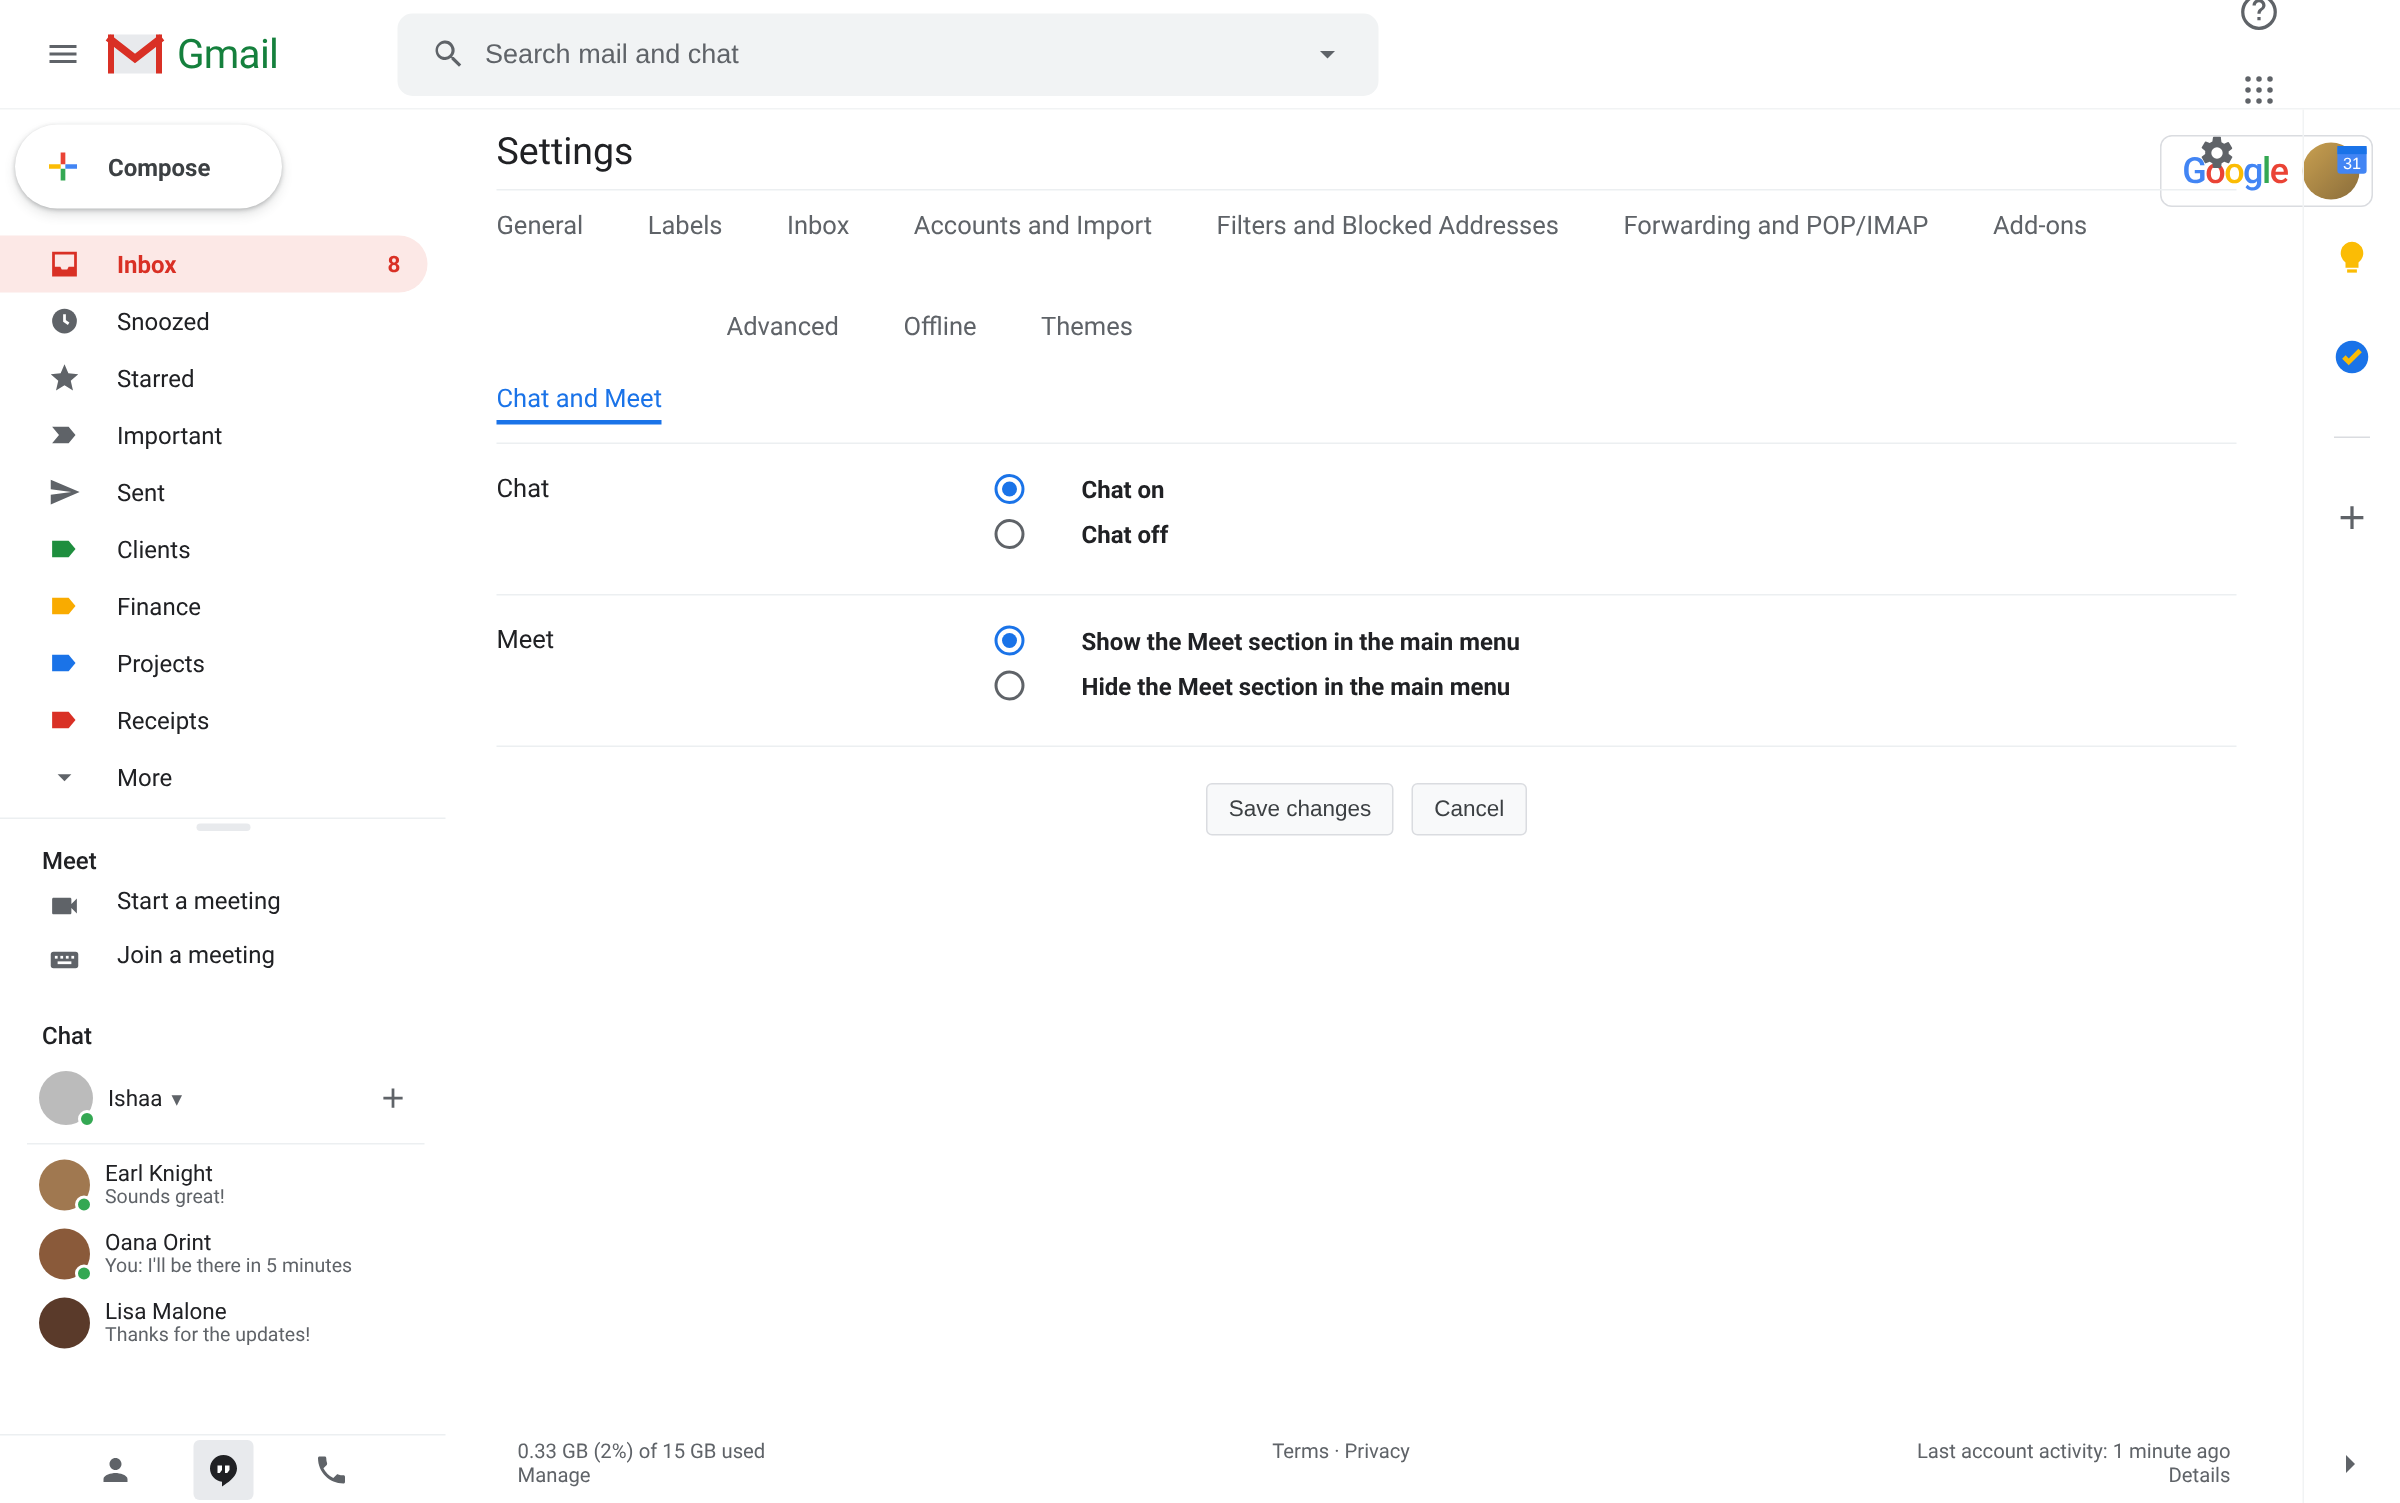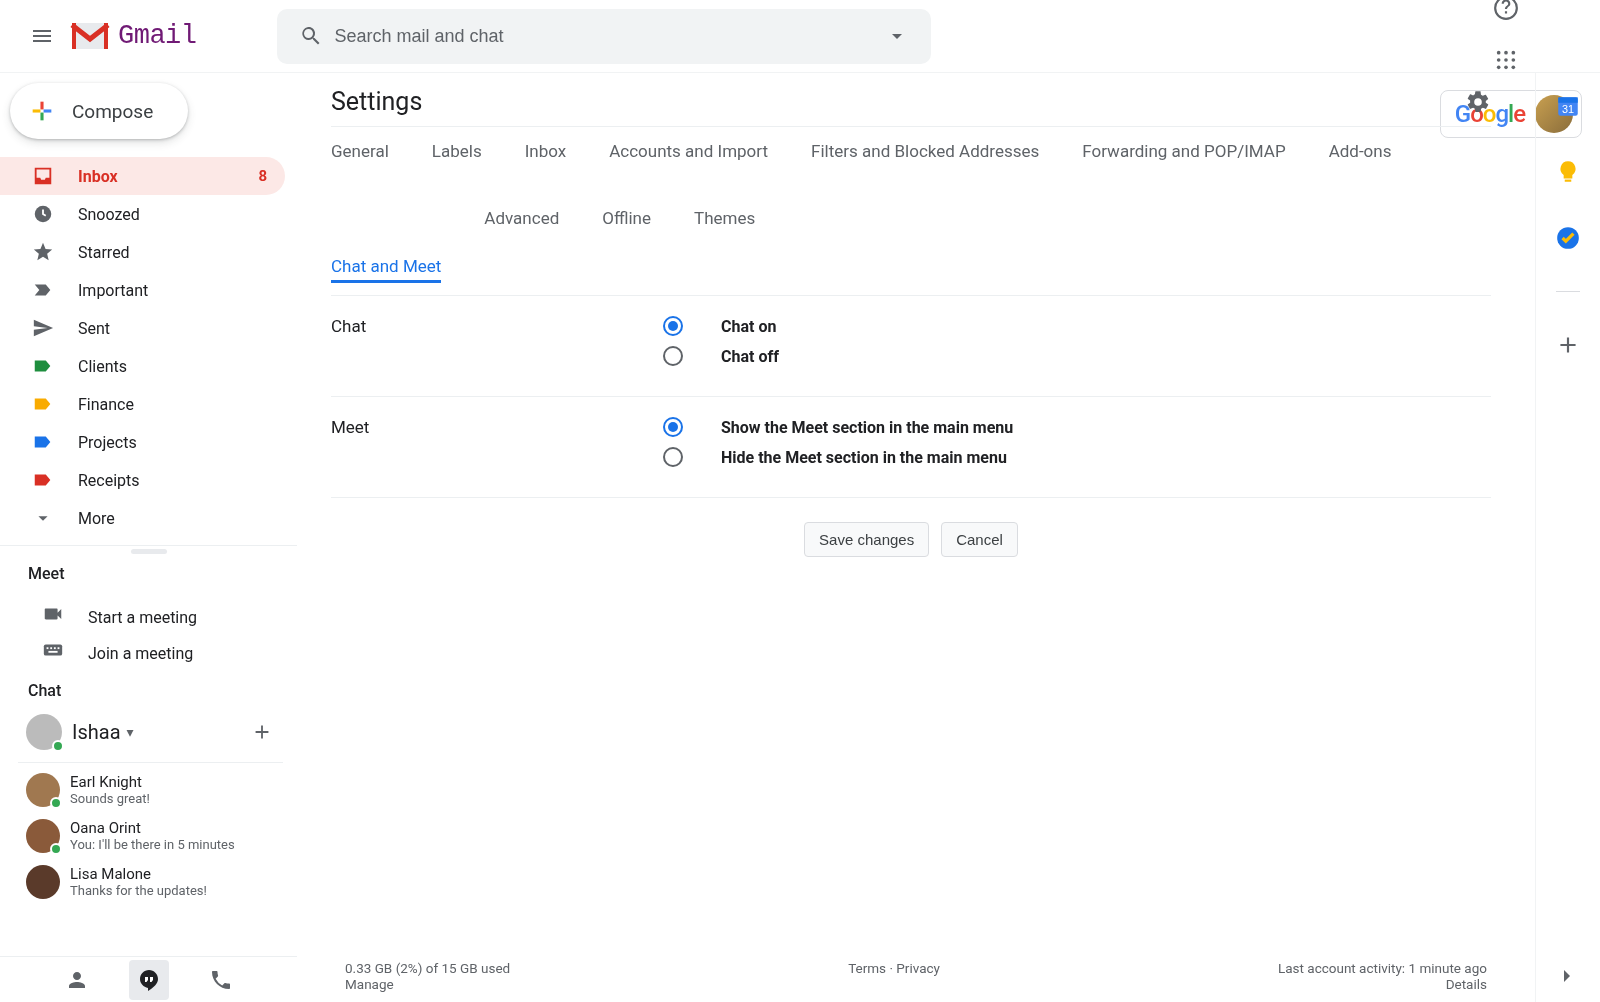--- a/index.html
+++ b/index.html
@@ -3,21 +3,21 @@
 <meta charset="utf-8">
 <style>
 * { box-sizing: border-box; margin: 0; padding: 0; }
 body { font-family: 'Google Sans', Roboto, Arial, sans-serif; font-size: 14px; color: #202124; overflow: hidden; width: 1600px; height: 1002px; position: relative; background: #fff; }
 
 
 .header { height: 73px; display: flex; align-items: center; padding: 0 18px; border-bottom: 1px solid #f1f3f4; }
 .menu-btn { width: 48px; height: 48px; display: flex; align-items: center; justify-content: center; border-radius: 50%; cursor: pointer; color: #5f6368; }
 .brand { display: flex; align-items: center; margin-left: 4px; margin-right: 80px; }
 .brand-m { position: relative; width: 40px; height: 30px; margin-right: 8px; }
-.brand-text { font-size: 27px; color: #701a75; letter-spacing: -0.5px; font-family: Liberation Mono, monospace; }
+.brand-text { font-size: 27px; color: #15803d; letter-spacing: -0.5px; }
 .search-bar { flex: 0 0 654px; height: 55px; background: #f1f3f4; border-radius: 10px; display: flex; align-items: center; padding: 0 10px; }
 .search-bar .si { width: 48px; height: 48px; display: flex; align-items: center; justify-content: center; color: #5f6368; }
 .search-input { flex: 1; border: none; background: transparent; font-size: 18px; outline: none; color: #202124; }
 .search-input::placeholder { color: #5f6368; }
 .search-caret { width: 48px; height: 48px; display: flex; align-items: center; justify-content: center; color: #5f6368; cursor: pointer; }
 .header-spacer { flex: 1; }
 .header-icons { display: flex; align-items: center; gap: 8px; flex-direction: column; }
 .hicon { width: 44px; height: 44px; display: flex; align-items: center; justify-content: center; border-radius: 50%; cursor: pointer; color: #5f6368; }
 .google-box { border: 1px solid #dadce0; border-radius: 8px; padding: 4px 8px 4px 14px; display: flex; align-items: center; gap: 10px; margin-left: 10px; }
 .google-logo { font-size: 24px; font-weight: 500; letter-spacing: -1px; }
@@ -26,39 +26,39 @@
 
 
 .body-row { display: flex; height: calc(100% - 73px); }
 .sidebar { width: 297px; display: flex; flex-direction: column; padding-top: 10px; position: relative; }
 .main { flex: 1; padding: 14px 44px 11px 34px; position: relative; overflow: hidden; }
 .rightbar { width: 65px; border-left: 1px solid #f1f3f4; display: flex; flex-direction: column; align-items: center; padding-top: 20px; gap: 40px; }
 
 
 .compose { margin: 0 0 18px 10px; width: 178px; height: 56px; border-radius: 30px; box-shadow: 0 1px 3px rgba(60,64,67,.3), 0 4px 8px rgba(60,64,67,.15); display: flex; align-items: center; padding-left: 18px; cursor: pointer; background: #fff; }
 .compose-plus { width: 28px; height: 28px; margin-right: 16px; position: relative; }
-.compose-text { font-size: 19px; color: #3c4043; font-weight: 400; }
+.compose-text { font-size: 16px; color: #3c4043; font-weight: 700; }
 
 
 .nav-item { height: 38px; display: flex; align-items: center; padding-left: 30px; padding-right: 18px; border-radius: 0 20px 20px 0; cursor: pointer; color: #202124; margin-right: 12px; }
 .nav-item.active { background: #fce8e6; color: #d93025; font-weight: 700; }
 .nav-icon { width: 26px; height: 26px; margin-right: 22px; display: flex; align-items: center; justify-content: center; color: #5f6368; }
 .nav-item.active .nav-icon { color: #d93025; }
 .nav-label { flex: 1; font-size: 16px; }
 .nav-count { font-size: 15px; font-weight: 700; }
 
 .sep { height: 1px; background: #eceff1; margin: 8px 0 6px 0; }
 .drag-handle { width: 36px; height: 5px; background: #e8eaed; border-radius: 3px; margin: -3px auto 0; }
 
 .section-title { font-size: 16px; color: #202124; padding: 10px 0 8px 28px; font-weight: 500; }
-.meet-item, .chat-user { height: 36px; display: flex; align-items: flex-end; padding-left: 40px; cursor: pointer; }
+.meet-item, .chat-user { height: 36px; display: flex; align-items: flex-start; padding-left: 30px; cursor: pointer; }
 .meet-item .nav-icon { color: #5f6368; }
 .chat-av { width: 36px; height: 36px; border-radius: 50%; background: #bbb; position: relative; margin-right: 10px; flex-shrink: 0; }
 .chat-av .presence { position: absolute; width: 12px; height: 12px; border-radius: 50%; background: #34a853; border: 2px solid #fff; bottom: -2px; right: -2px; }
-.chat-name { font-size: 20px; }
+.chat-name { font-size: 15px; }
 .chat-snippet { font-size: 13px; color: #5f6368; }
 .chat-self { height: 48px; padding-left: 26px; display: flex; align-items: center; }
 .chat-self .caret { margin-left: 6px; color: #5f6368; }
 .add-chat { position: absolute; right: 24px; color: #5f6368; cursor: pointer; }
 
 .chat-list-item { padding: 6px 0 6px 26px; display: flex; align-items: flex-start; cursor: pointer; }
 .chat-list-item .chat-av { width: 34px; height: 34px; }
 .chat-col { display: flex; flex-direction: column; }
 .chat-col .chat-name { font-size: 15px; line-height: 18px; }
 

